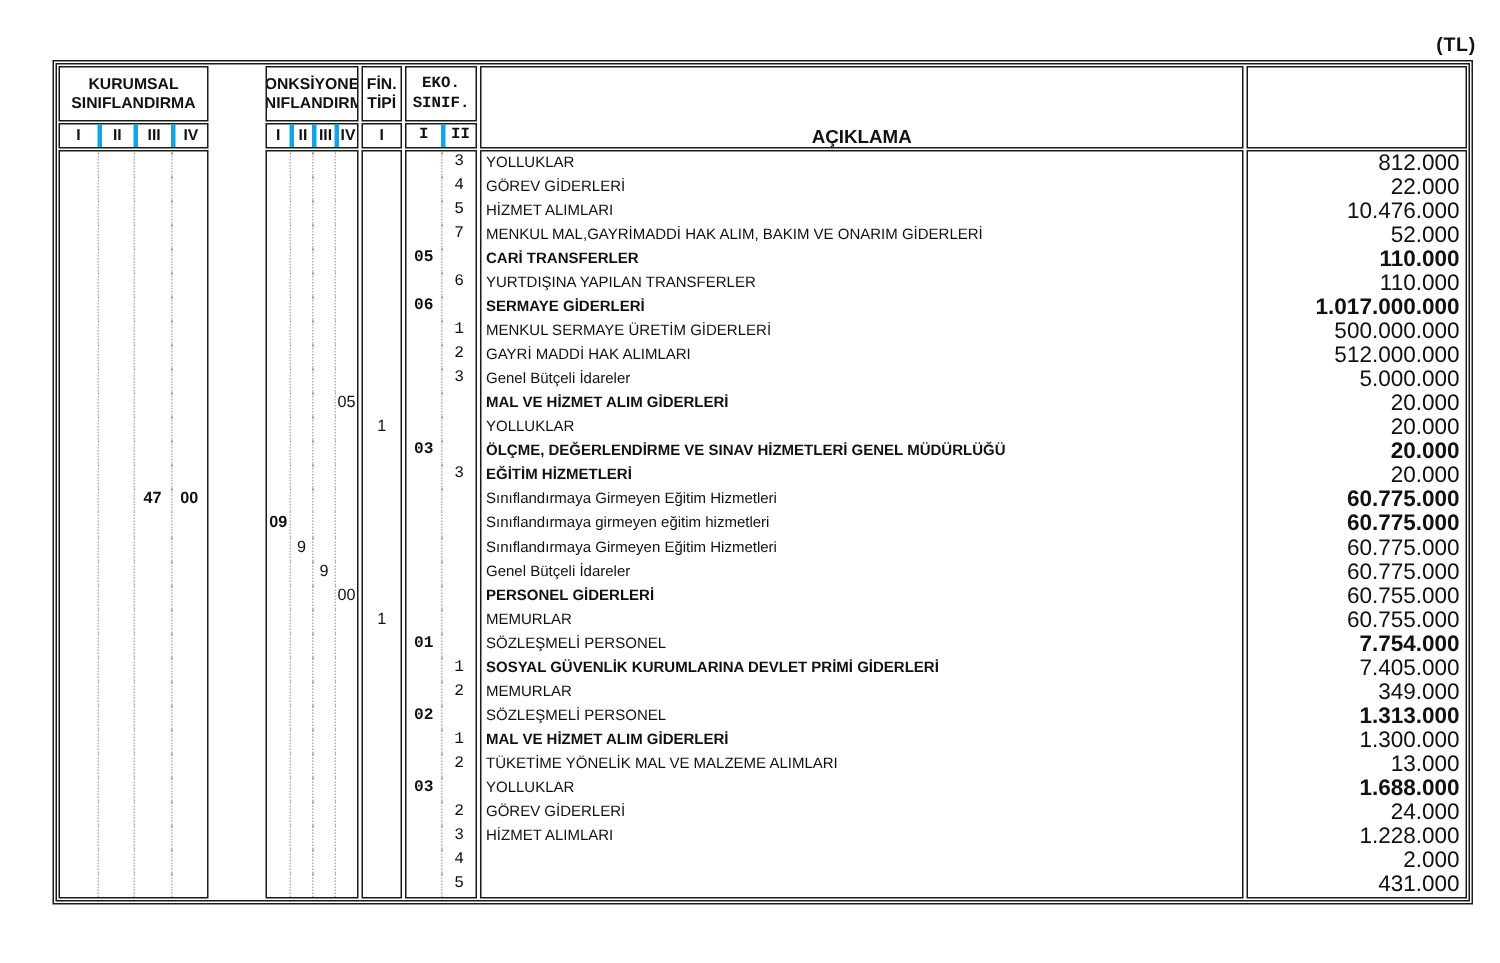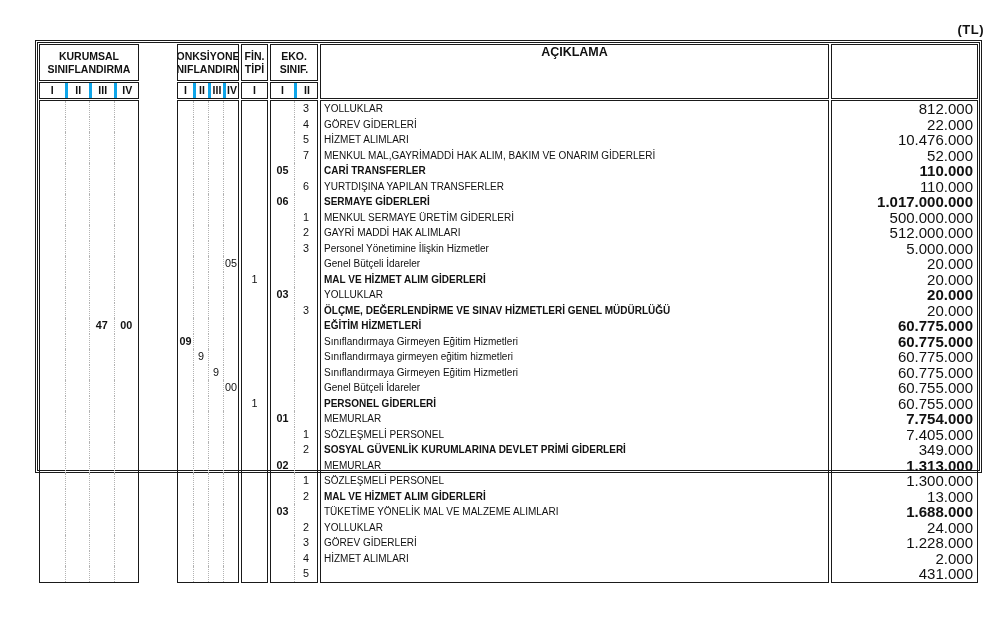--- a/index.html
+++ b/index.html
@@ -6,29 +6,29 @@
   html,body { background:#fff; }
   body {
     width:1000px; height:642px; position:relative;
     font-family:"Liberation Sans", sans-serif; color:#111;
   }
   .tl-label {
     position:absolute; top:22px; right:16px;
     font-size:13px; font-weight:bold; letter-spacing:0.5px;
   }
   .budget-table {
-    position:absolute; left:35px; top:40px; width:947px; height:433px;
+    position:absolute; left:35px; top:40px; width:947px; height:563px;
     border:3px double #1a1a1a; background:#fff;
     display:flex; gap:2px; padding:1px;
   }
   .col-group { display:flex; flex-direction:column; gap:1px; }
   .g-kurumsal { width:100px; }
   .g-fonksiyonel { width:98px;padding-left:36px; }
   .g-fin { width:27px; }
-  .g-eko { width:48px; }
+  .g-eko { width:48px;font-family:Liberation Mono, monospace; }
   .g-aciklama { flex:1; }
   .g-amount { width:147px; }
 
   .g-title {
     border:1px solid #1a1a1a; height:37px; flex:0 0 37px;
     display:flex; flex-direction:column; align-items:center; justify-content:center;
     font-size:10.5px; font-weight:bold; line-height:12.5px; text-align:center;
     white-space:nowrap; overflow:hidden;
   }
   .g-numerals {
@@ -39,21 +39,21 @@
   .cols2 { grid-template-columns:repeat(2,1fr); }
   .cols1 { grid-template-columns:1fr; }
   .g-numerals span {
     font-size:10.5px; font-weight:bold; text-align:center; line-height:15px;
     border-left:3px solid #0ea5e9;
   }
   .g-numerals span:first-child { border-left:none; }
 
   .g-tall {
     border:1px solid #1a1a1a; height:55px; flex:0 0 55px;
-    display:flex; align-items:flex-start; justify-content:center;
+    display:flex; align-items:flex-end; justify-content:center;
     font-size:12.5px; font-weight:bold;
   }
 
   .g-body {
     border:1px solid #1a1a1a; flex:1;
     display:grid; grid-template-rows:repeat(31,1fr);
   }
   .g-body.cols4 { grid-auto-flow:row; }
   .cell {
     font-size:10.8px; line-height:15.5px;
@@ -475,21 +475,20 @@
     <div class="g-body cols1" id="body-aciklama">
         <div class="cell desc-cell">YOLLUKLAR</div>
         <div class="cell desc-cell">GÖREV GİDERLERİ</div>
         <div class="cell desc-cell">HİZMET ALIMLARI</div>
         <div class="cell desc-cell">MENKUL MAL,GAYRİMADDİ HAK ALIM, BAKIM VE ONARIM GİDERLERİ</div>
         <div class="cell desc-cell b">CARİ TRANSFERLER</div>
         <div class="cell desc-cell">YURTDIŞINA YAPILAN TRANSFERLER</div>
         <div class="cell desc-cell b">SERMAYE GİDERLERİ</div>
         <div class="cell desc-cell">MENKUL SERMAYE ÜRETİM GİDERLERİ</div>
         <div class="cell desc-cell">GAYRİ MADDİ HAK ALIMLARI</div>
-        <div class="cell desc-cell">Personel Yönetimine İlişkin Hizmetler</div>
         <div class="cell desc-cell">Genel Bütçeli İdareler</div>
         <div class="cell desc-cell b">MAL VE HİZMET ALIM GİDERLERİ</div>
         <div class="cell desc-cell">YOLLUKLAR</div>
         <div class="cell desc-cell b">ÖLÇME, DEĞERLENDİRME VE SINAV HİZMETLERİ GENEL MÜDÜRLÜĞÜ</div>
         <div class="cell desc-cell b">EĞİTİM HİZMETLERİ</div>
         <div class="cell desc-cell">Sınıflandırmaya Girmeyen Eğitim Hizmetleri</div>
         <div class="cell desc-cell">Sınıflandırmaya girmeyen eğitim hizmetleri</div>
         <div class="cell desc-cell">Sınıflandırmaya Girmeyen Eğitim Hizmetleri</div>
         <div class="cell desc-cell">Genel Bütçeli İdareler</div>
         <div class="cell desc-cell b">PERSONEL GİDERLERİ</div>

